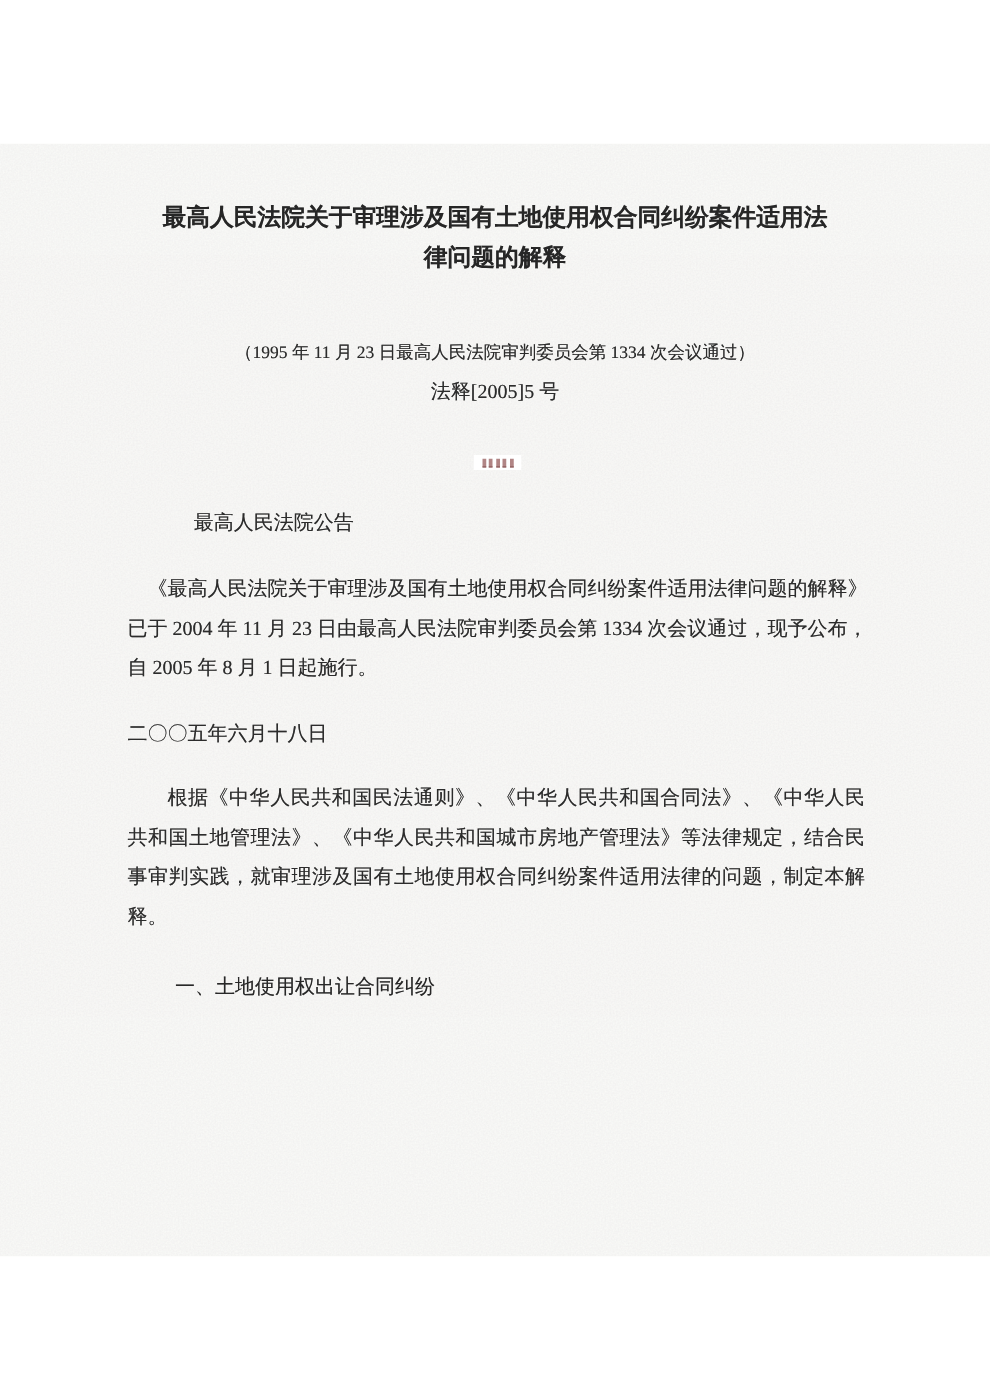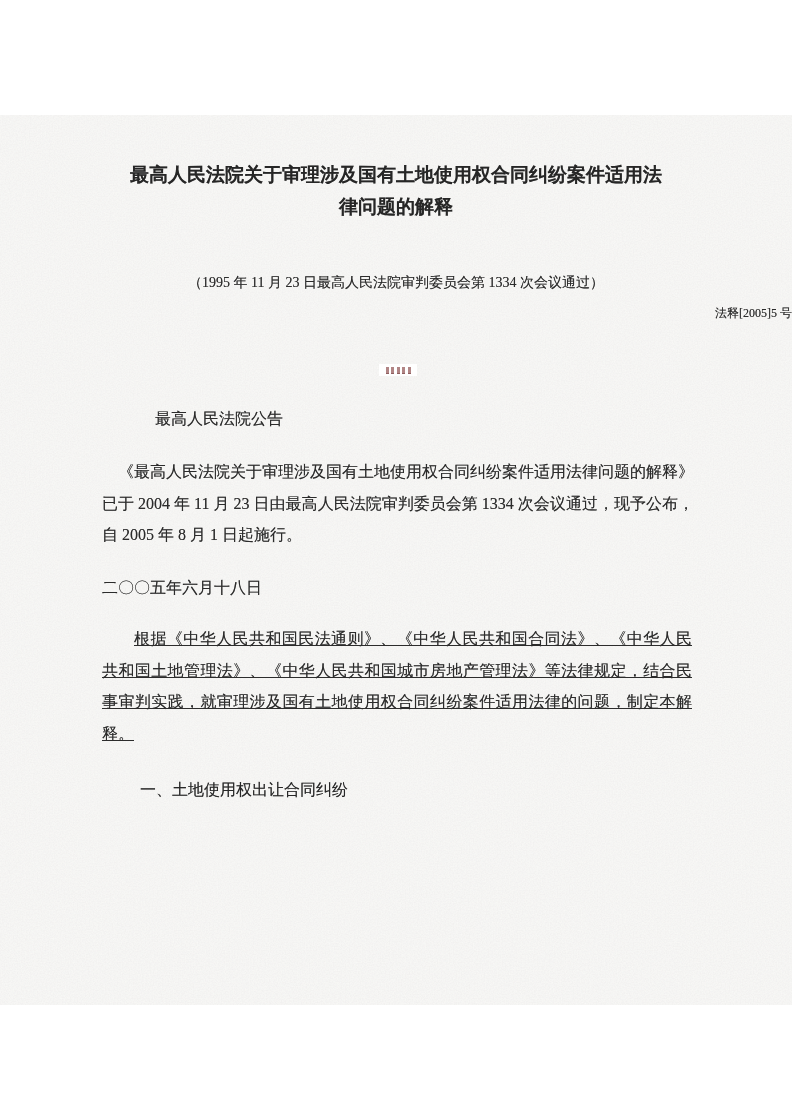--- a/index.html
+++ b/index.html
@@ -37,21 +37,21 @@
   .doc-title {
     left: 0; right: 0; top: 143px;
     text-align: center;
     font-size: 19px;
     font-weight: bold;
     line-height: 32px;
     color: #262626;
     margin-top: 16px;
   }
   .meta-line   { left: 0; right: 0; top: 267px; text-align: center; font-size: 14px; }
-  .doc-number  { left: 0; right: 0; top: 298px; text-align: right; font-size: 12px; }
+  .doc-number  { left: 0; right: 0; top: 298px; text-align: center; font-size: 16px; }
 
   .dots-marker {
     position: absolute;
     top: 364px; left: 379px;
     width: 38px; height: 12px;
     background: #ffffff;
     display: flex;
     align-items: center;
     justify-content: center;
     gap: 2.5px;
@@ -59,21 +59,21 @@
   .dots-marker i {
     display: block;
     width: 3px; height: 6px;
     background: #b18585;
     border-bottom: 1px solid #8f5f5f;
   }
 
   .notice-heading { top: 403px; text-indent: 53px; }
   .announcement   { top: 456px; left: 102px; width: 592px; text-align: justify; text-indent: 16px; }
   .date-line      { top: 572px; }
-  .preamble       { top: 623px; text-indent: 32px; text-decoration: underline; }
+  .preamble       { top: 623px; text-indent: 32px; }
   .section-heading{ top: 774px; text-indent: 38px; font-weight: normal; color: #282828; }
   .article        { top: 826px; text-indent: 32px; }
   .article .num   { font-weight: bold; }
 </style>
 </head>
 <body>
 
 <div class="page">
 
   <div class="paper">

